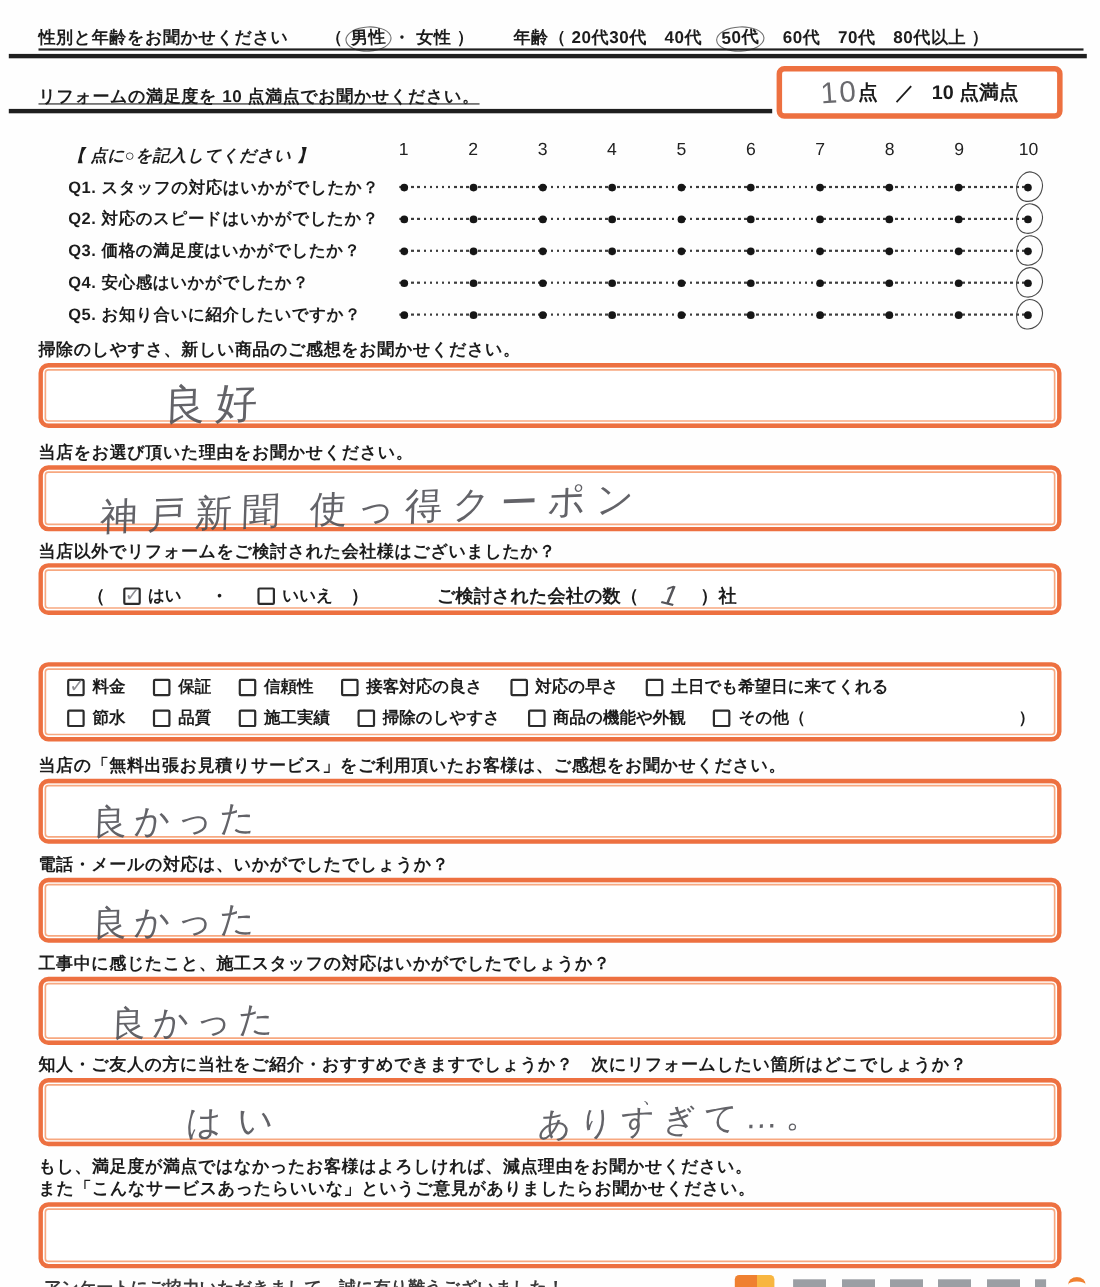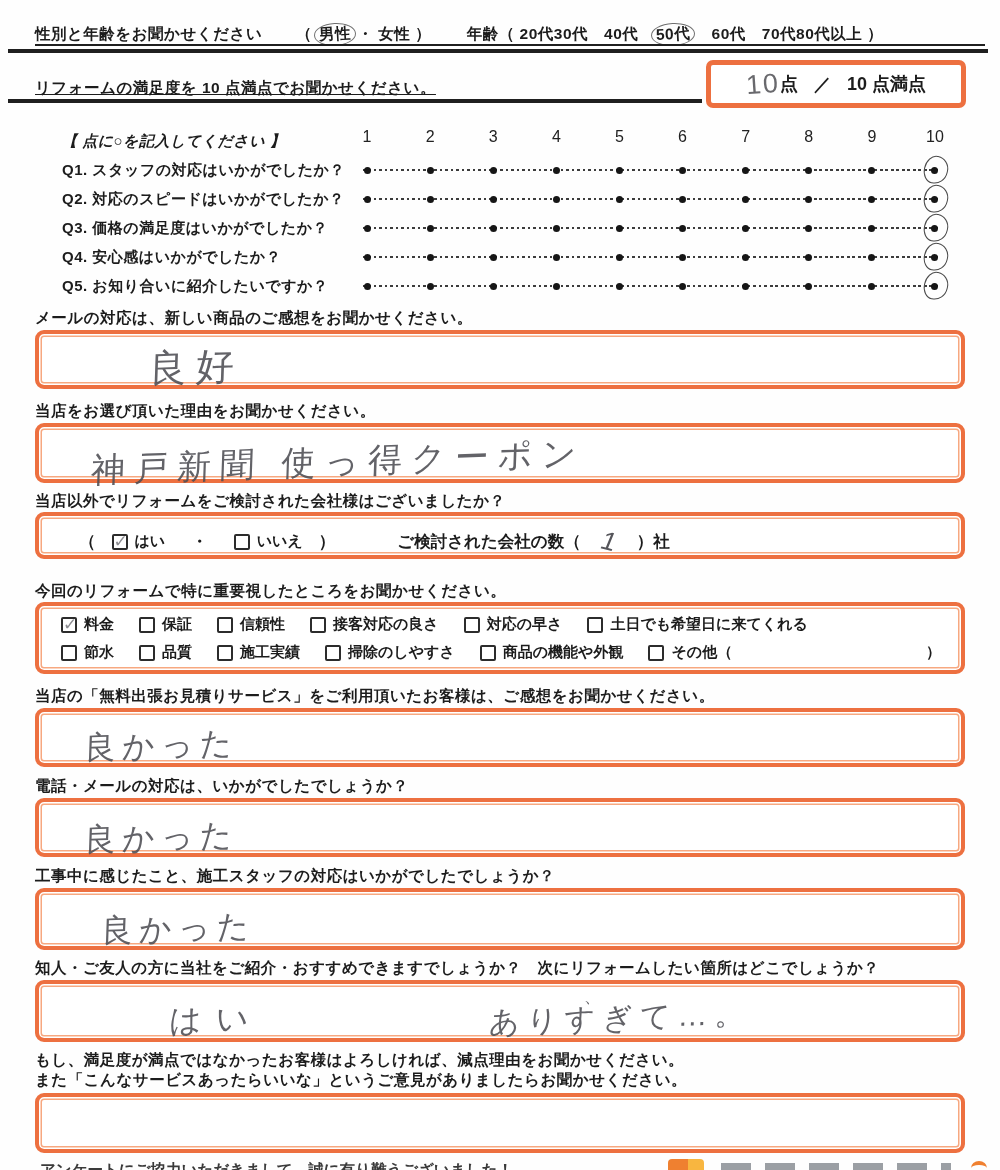--- a/index.html
+++ b/index.html
@@ -90,21 +90,21 @@
   <div class="abs lbl" style="top:24px; left:35px;">
     <span>性別と年齢をお聞かせください</span>
     <span style="display:inline-block;width:24px;"></span>
     <span>（</span>
     <span class="circled">男性</span>
     <span>・</span>
     <span>女性</span>
     <span>）</span>
     <span style="display:inline-block;width:26px;"></span>
     <span>年齢（</span>
-    <span id="age-options"><span style="">20代</span><span style="margin-right: 16px;">30代</span><span style="margin-right: 16px;">40代</span><span class="circled" style="margin-right: 16px;">50代</span><span style="margin-right: 16px;">60代</span><span style="">70代</span><span style="margin-right: 0px;">80代以上</span></span>
+    <span id="age-options"><span style="">20代</span><span style="margin-right: 16px;">30代</span><span style="margin-right: 16px;">40代</span><span class="circled" style="margin-right: 16px;">50代</span><span style="margin-right: 16px;">60代</span><span style="margin-right: 16px;">70代</span><span style="margin-right: 0px;">80代以上</span></span>
     <span>）</span>
   </div>
   <div class="abs rule" style="top:44px; left:35px; width:950px; height:2px;"></div>
   <div class="abs rule" style="top:49px; left:8px; width:980px; height:4px;"></div>
 
   <div class="abs lbl" style="top:78px; left:35px;text-decoration:underline;">リフォームの満足度を 10 点満点でお聞かせください。</div>
   <div class="abs rule" style="top:99px; left:8px; width:694px; height:4px;"></div>
   <div id="score-box">
     <span class="hw hw-score">10</span>
     <span class="printed">点</span>
@@ -318,21 +318,21 @@
             </span>
             <span class="cell">
               <span class="dot"></span>
               <span class="hand-circle"></span>
             </span>
           </div>
         </div>
       </div>
     </div>
 
-  <div class="abs lbl" style="top:308px; left:35px;">メールの対応は、新しい商品のご感想をお聞かせください。</div>
+  <div class="abs lbl" style="top:308px; left:35px;">掃除のしやすさ、新しい商品のご感想をお聞かせください。</div>
   <div class="obox" style="top:330px; height:59px;">
     <span class="hw" style="left:110px; top:8px; font-size:38px;">良好</span>
   </div>
 
   <div class="abs lbl" style="top:401px; left:35px;">当店をお選び頂いた理由をお聞かせください。</div>
   <div class="obox" style="top:423px; height:60px;">
     <span class="hw" style="left:52px; top:12px; font-size:34px;">神戸新聞 使っ得クーポン</span>
   </div>
 
   <div class="abs lbl" style="top:491px; left:35px;">当店以外でリフォームをご検討された会社様はございましたか？</div>
@@ -353,21 +353,20 @@
       </span>
       <span class="gap-s"></span>
       <span>）</span>
       <span class="gap-xl"></span>
       <span>ご検討された会社の数（</span>
       <span class="hw-slash">1</span>
       <span>）社</span>
     </div>
   </div>
 
-  <div class="abs lbl" style="top:581px; left:35px;">今回のリフォームで特に重要視したところをお聞かせください。</div>
   <div class="obox" style="top:602px; height:72px;">
     <div class="prio-row" id="prio-row1" style="top:9px;">
         <span class="cb-item">
           <span class="cb checked"></span>
           <span>料金</span>
         </span>
         <span class="cb-item">
           <span class="cb"></span>
           <span>保証</span>
         </span>

